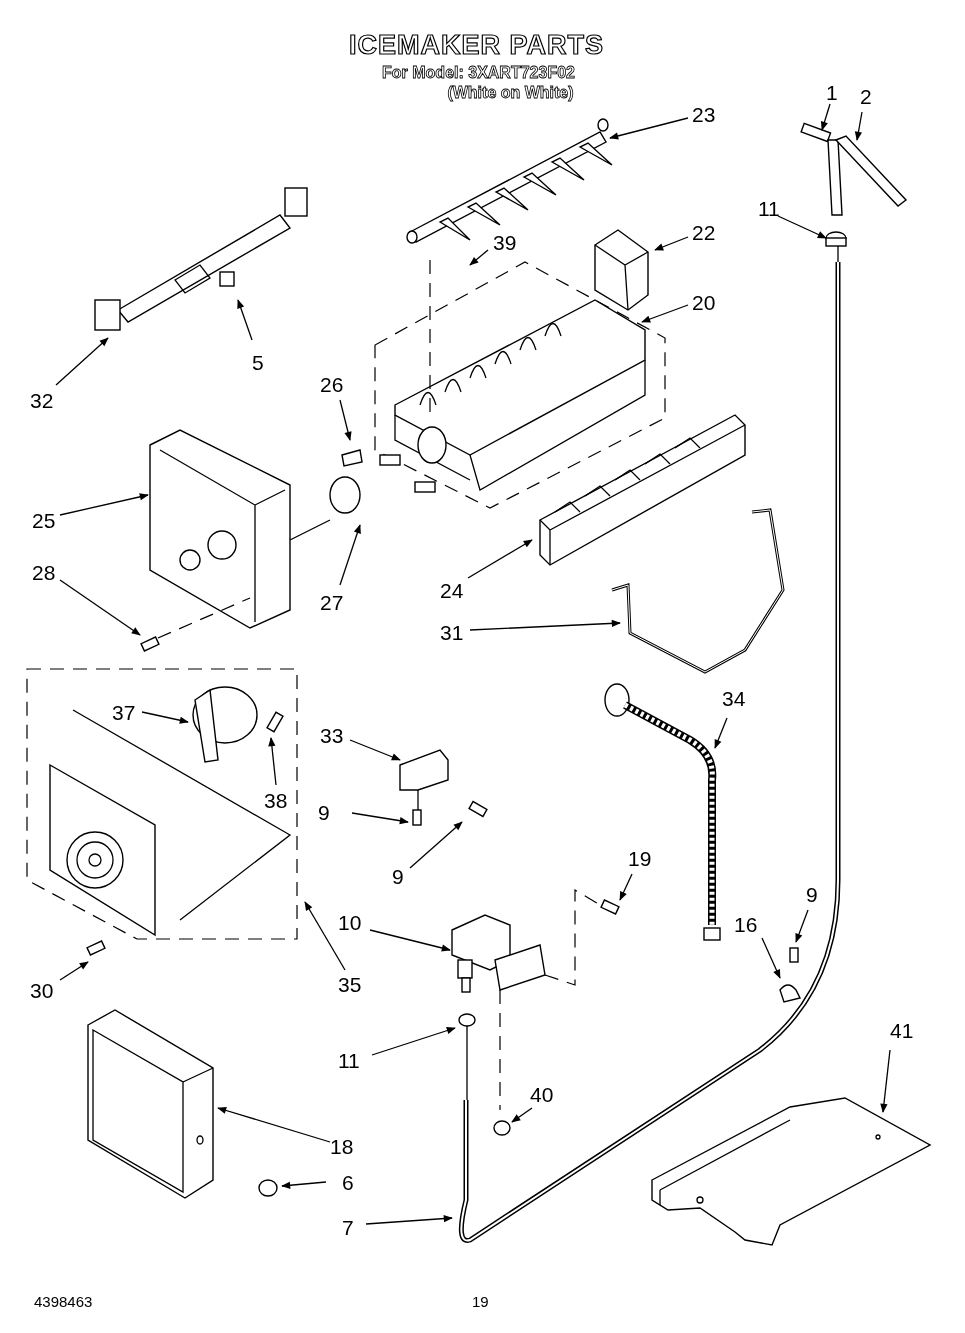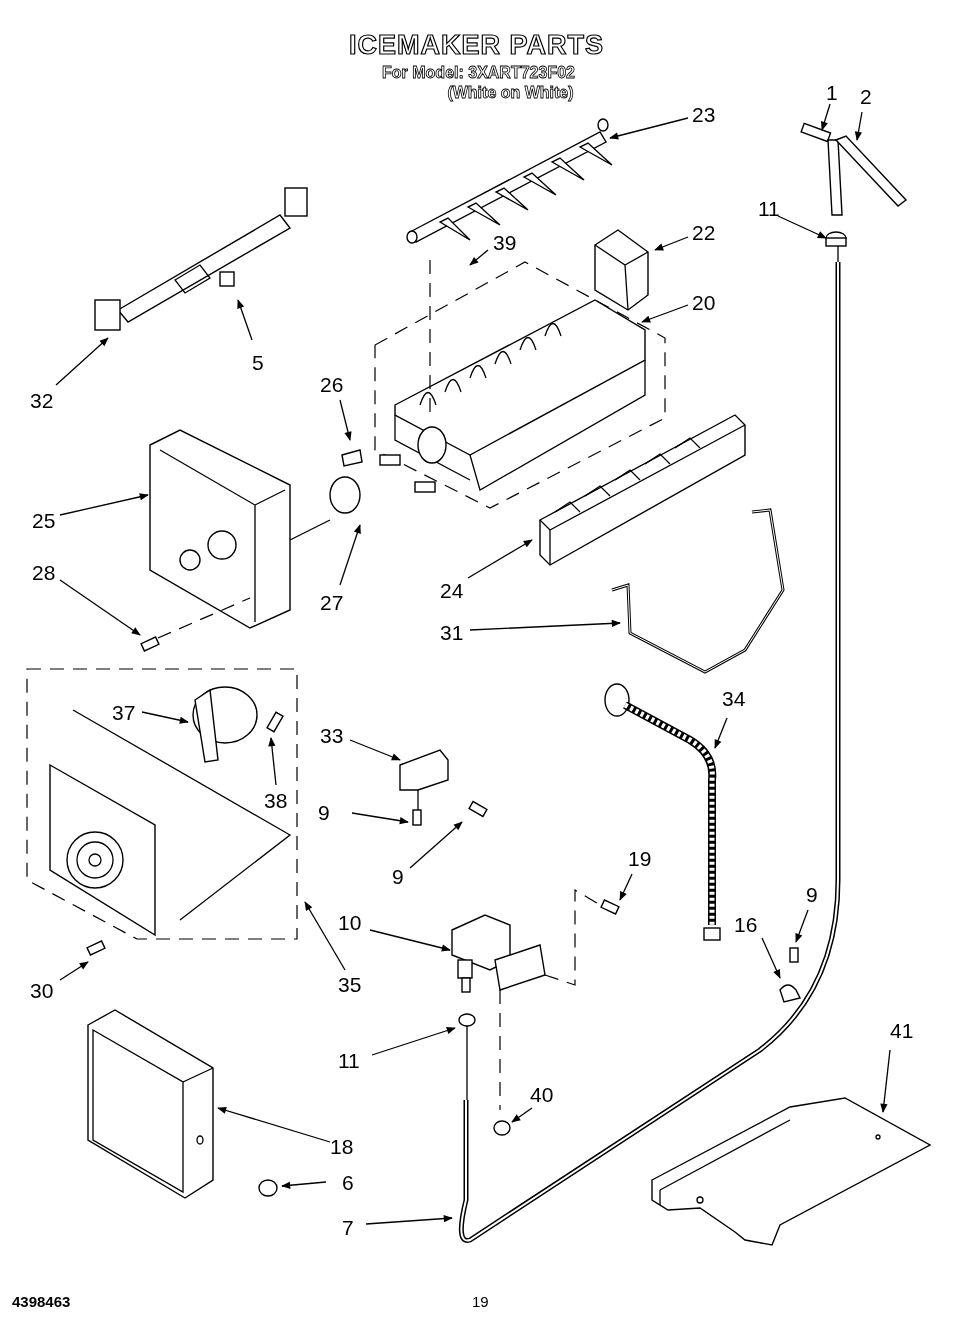--- a/index.html
+++ b/index.html
@@ -228,14 +228,14 @@
     <text class="lbl" x="338" y="992">35</text>
     <text class="lbl" x="338" y="1068">11</text>
     <text class="lbl" x="890" y="1038">41</text>
     <text class="lbl" x="530" y="1102">40</text>
     <text class="lbl" x="330" y="1154">18</text>
     <text class="lbl" x="342" y="1190">6</text>
     <text class="lbl" x="342" y="1235">7</text>
   </g>
 </svg>
 
-<div class="foot" style="left:12px;font-weight:bold;">4398463</div>
+<div class="foot" style="left:34px;">4398463</div>
 <div class="foot" style="left:472px;">19</div>
 
 </body></html>

